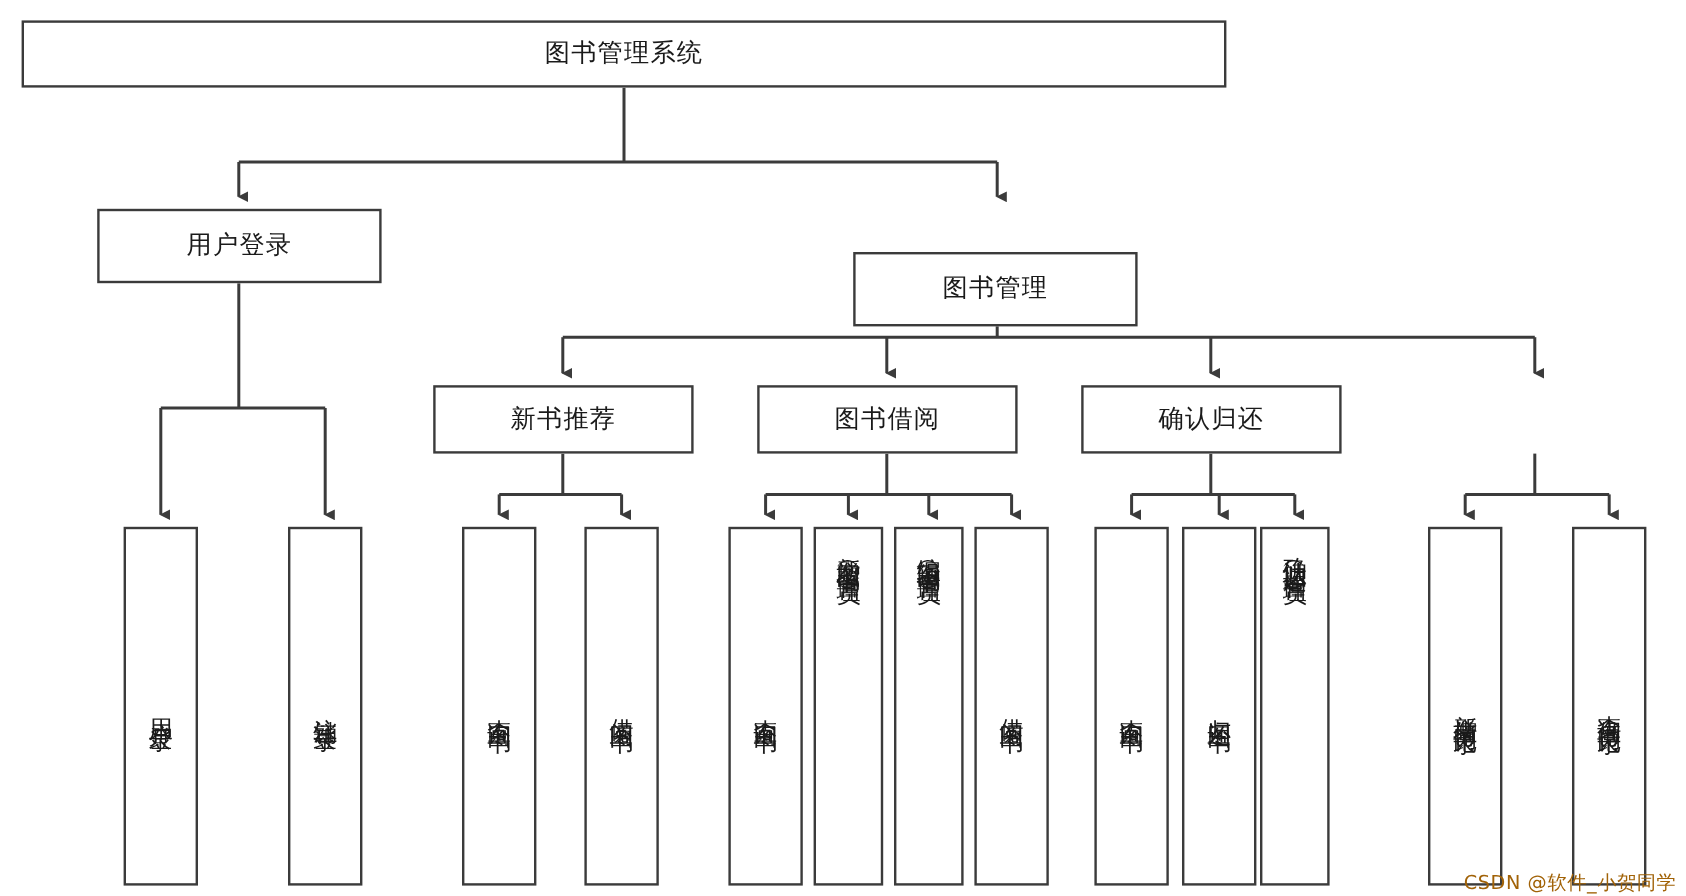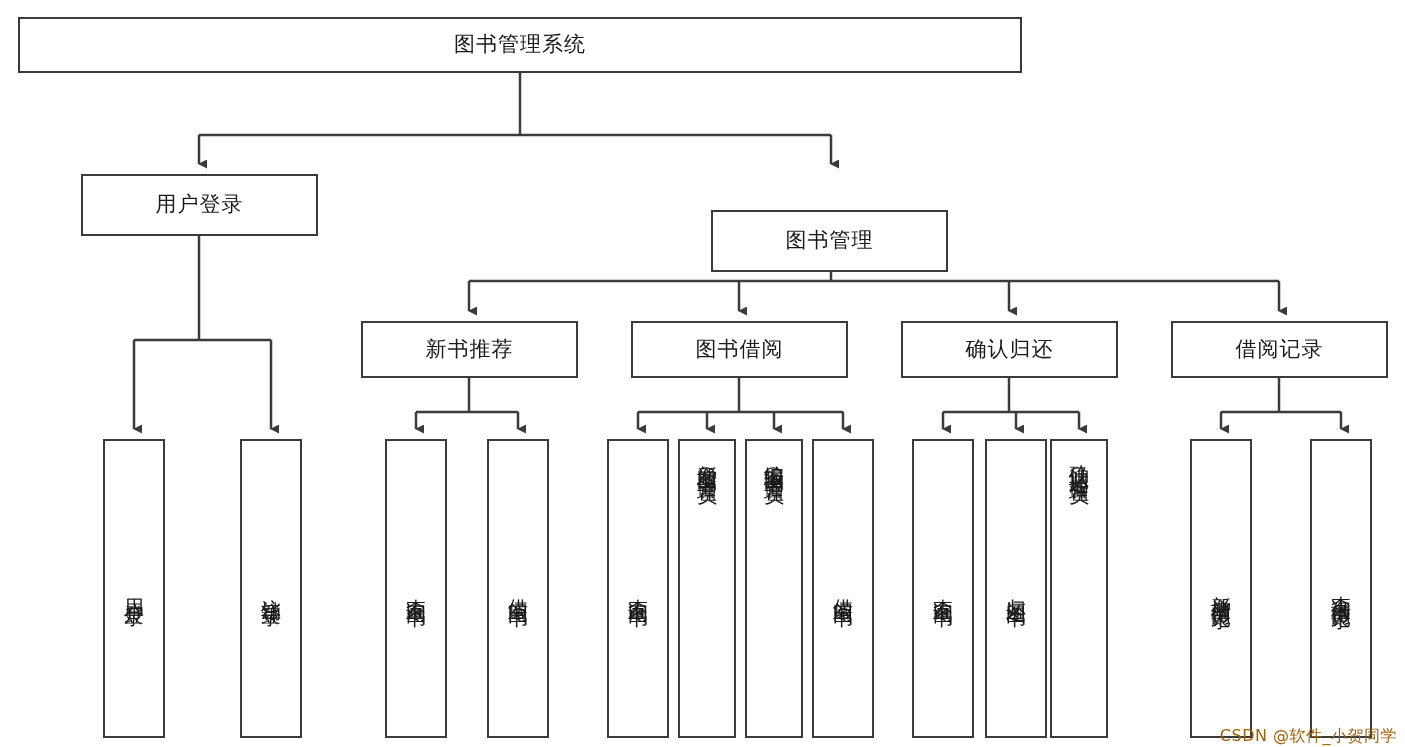--- a/index.html
+++ b/index.html
@@ -151,23 +151,20 @@
 
   <div class="node-box" style="left:631px; top:317px; width:217px; height:57px;">
     <span class="node-label-h">图书借阅</span>
   </div>
   <div class="node-box" style="left:361px; top:317px; width:217px; height:57px;">
     <span class="node-label-h">新书推荐</span>
   </div>
   <div class="node-box" style="left:901px; top:317px; width:217px; height:57px;">
     <span class="node-label-h">确认归还</span>
   </div>
-  <div class="node-box" style="left:1171px; top:317px; width:217px; height:57px;">
-    <span class="node-label-h">借阅记录</span>
-  </div>
 
   <div class="leaf-box center-v" style="left:103px; top:435px; width:62px; height:299px;">
     <span class="node-label-v">用户登录</span>
   </div>
   <div class="leaf-box center-v" style="left:240px; top:435px; width:62px; height:299px;">
     <span class="node-label-v">注销登录</span>
   </div>
 
   <div class="leaf-box center-v" style="left:385px; top:435px; width:62px; height:299px;">
     <span class="node-label-v">查询图书</span>

